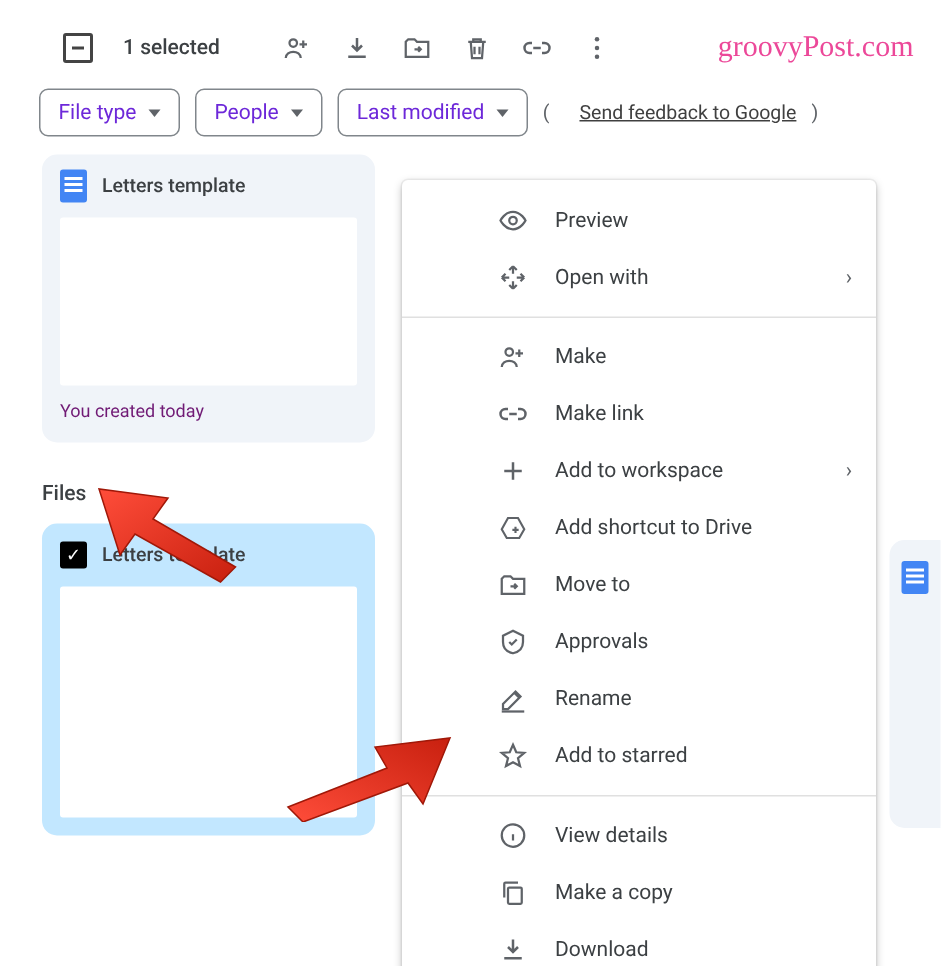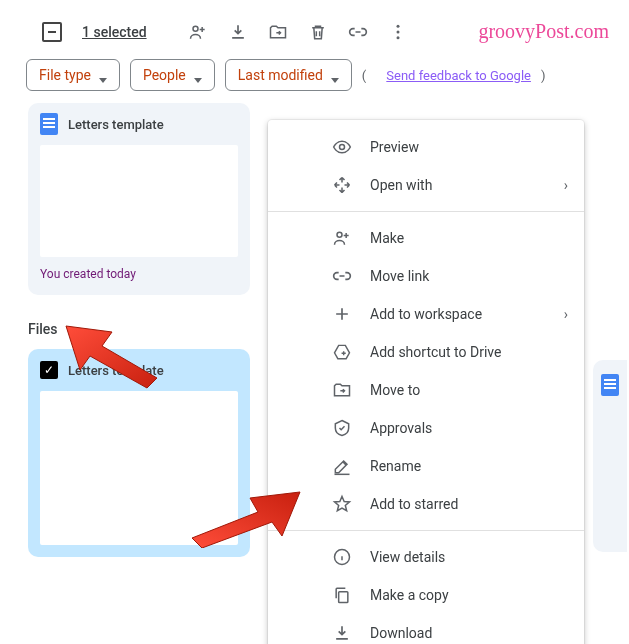--- a/index.html
+++ b/index.html
@@ -21,21 +21,21 @@
       gap: 20px;
       padding: 8px 0 14px 22px;
     }
     .toolbar .sel-icon {
       width: 20px; height: 20px;
       border: 2px solid #444;
       border-radius: 2px;
       display: flex; align-items: center; justify-content: center;
     }
     .sel-icon::before { content: ""; width: 8px; height: 2px; background: #444; }
-    .toolbar .sel-text { font-weight: 500; margin-right: 21px; text-decoration: underline; }
+    .toolbar .sel-text { font-weight: 500; margin-right: 21px; }
     .tb-icon {
       width: 20px; height: 20px;
       display: flex; align-items: center; justify-content: center;
       color: #5f6368;
       cursor: pointer;
     }
     .watermark {
       margin-left: auto;
       color: #ec4899;
       font-family: Georgia, serif;
@@ -47,35 +47,35 @@
       display: flex;
       align-items: center;
       gap: 10px;
       padding: 2px 0 10px 6px;
     }
     .chip {
       border: 1px solid #80868b;
       border-radius: 6px;
       padding: 7px 12px;
       display: flex;
-      align-items: flex-end;
+      align-items: center;
       gap: 8px;
       font-size: 14px;
-      color: #c2410c;
+      color: #6d28d9;
       cursor: pointer;
     }
     .chip .caret {
       width: 0; height: 0;
       border-left: 4px solid transparent;
       border-right: 4px solid transparent;
       border-top: 5px solid #5f6368;
     }
     .feedback-link {
       margin-left: 10px;
-      color: #8b5cf6;
+      color: #404040;
       text-decoration: underline;
       font-size: 13px;
     }
     .paren { color: #5f6368; font-size: 13px; }
     
     .sugg-card {
       width: 222px;
       background: #f0f4f9;
       border-radius: 10px;
       margin-left: 8px;
@@ -319,21 +319,21 @@
         </svg>
     </span>
     <span class="menu-label">Make</span>
   </div>
   <div class="menu-item">
     <span class="menu-icon">
       <svg width="20" height="20" viewBox="0 0 24 24" fill="none" stroke="currentColor" stroke-width="2">
           <path d="M9 12h6M8 16H6a4 4 0 010-8h2M16 8h2a4 4 0 010 8h-2"></path>
         </svg>
     </span>
-    <span class="menu-label">Move link</span>
+    <span class="menu-label">Make link</span>
   </div>
   <div class="menu-item">
     <span class="menu-icon">
       <svg width="20" height="20" viewBox="0 0 24 24" fill="none" stroke="currentColor" stroke-width="2">
           <path d="M12 5v14M5 12h14"></path>
         </svg>
     </span>
     <span class="menu-label">Add to workspace</span>
     <span class="menu-arrow">›</span>
   </div>

